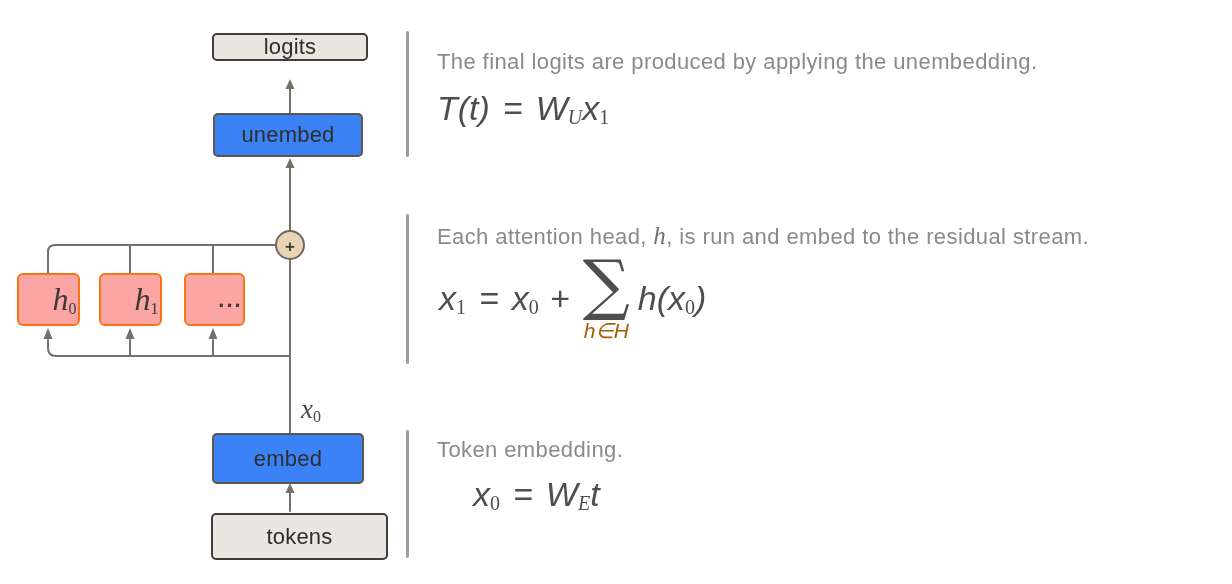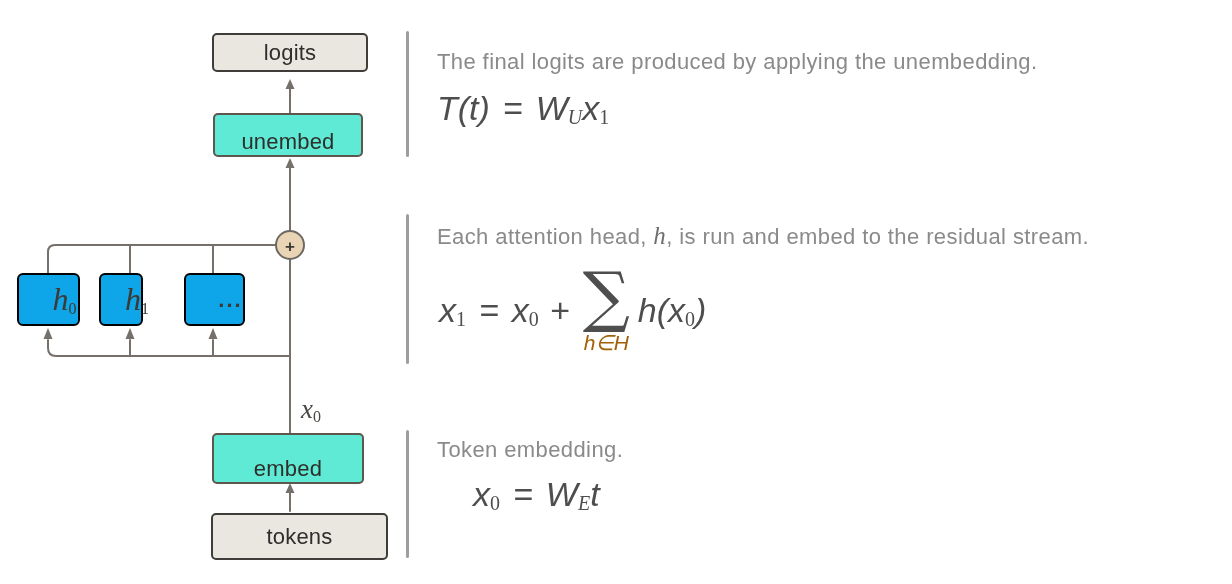--- a/index.html
+++ b/index.html
@@ -9,22 +9,22 @@
   }
   .wires{position:absolute;left:0;top:0;}
   .plus{font-family:"Liberation Sans",sans-serif;font-size:17px;font-weight:bold;fill:#3b3a37;}
 
   
   .node{
     position:absolute;box-sizing:border-box;border-radius:5px;
     display:flex;align-items:center;justify-content:center;
   }
   .node.gray{background:#eae7e1;border:2px solid #3e3d39;}
-  .node.tan{background:#5eead4;border:2px solid #5c564d;align-items:flex-end;}
-  .node.head{background:#0ea5e9;border:2px solid #000000;border-radius:6px;padding-left:32px;}
+  .node.tan{background:#3b82f6;border:2px solid #5c564d;}
+  .node.head{background:#fca5a5;border:2px solid #f97316;border-radius:6px;padding-left:32px;}
   .node-label{font-size:22px;color:#2f2e2b;letter-spacing:0.2px;}
   .head-label{color:#35332e;}
   .mi-dark{font-family:"Liberation Serif","DejaVu Serif",serif;font-style:italic;color:#3c3a35;font-size:32px;}
   .head-sub{font-family:"Liberation Serif","DejaVu Serif",serif;font-style:normal;font-size:16px;color:#3c3a35;line-height:0;}
   .dots{font-size:22px;color:#3c3a35;letter-spacing:2px;font-weight:bold;}
   .wire-label{position:absolute;}
   .wire-label .mi-dark{font-size:27px;color:#4a4843;}
   .wire-label .wire-sub{font-family:"Liberation Serif","DejaVu Serif",serif;font-size:16px;color:#4a4843;line-height:0;}
 
   
@@ -73,33 +73,33 @@
       <polygon points="290,158 285.5,168 294.5,168"></polygon>
       <polygon points="48,328 43.5,339 52.5,339"></polygon>
       <polygon points="130,328 125.5,339 134.5,339"></polygon>
       <polygon points="213,328 208.5,339 217.5,339"></polygon>
       <polygon points="290,483 285.5,493 294.5,493"></polygon>
     </g>
     <circle cx="290" cy="245" r="14" fill="#e9d5b5" stroke="#6d6862" stroke-width="2"></circle>
     <text x="290" y="246" text-anchor="middle" dominant-baseline="central" class="plus">+</text>
   </svg>
 
-  <div class="node gray" style="left:212px;top:33px;width:156px;height:39px;">
+  <div class="node gray" style="left:212px;top:33px;width:156px;height:28px;">
     <span class="node-label">logits</span>
   </div>
 
   <div class="node tan" style="left:213px;top:113px;width:150px;height:44px;">
     <span class="node-label">unembed</span>
   </div>
 
   <div class="node head" style="left:17px;top:273px;width:63px;height:53px;">
     <span class="head-label"><span class="mi-dark">h</span><sub class="head-sub">0</sub></span>
   </div>
 
-  <div class="node head" style="left:99px;top:273px;width:44px;height:53px;">
+  <div class="node head" style="left:99px;top:273px;width:63px;height:53px;">
     <span class="head-label"><span class="mi-dark">h</span><sub class="head-sub">1</sub></span>
   </div>
 
   <div class="node head" style="left:184px;top:273px;width:61px;height:53px;">
     <span class="dots">...</span>
   </div>
 
   <div class="node tan" style="left:212px;top:433px;width:152px;height:51px;">
     <span class="node-label">embed</span>
   </div>
@@ -109,21 +109,21 @@
   </div>
 
   <div class="wire-label" style="left:301px;top:394px;"><span class="mi-dark">x</span><sub class="wire-sub">0</sub></div>
 
   <div class="divider" style="top:31px;height:126px;"></div>
   <div class="desc" style="top:49px;"><span>The final logits are produced by applying the unembedding.</span></div>
   <div class="eq" style="left:437px;top:90px;"><span class="mi">T(t)</span><span class="mi rel">=</span><span class="mi">W</span><sub class="msub" style="font-style:italic">U</sub><span class="mi">x</span><sub class="msub rm">1</sub></div>
 
   <div class="divider" style="top:214px;height:150px;"></div>
   <div class="desc" style="top:223px;"><span>Each attention head, </span><span class="desc-math">h</span><span>, is run and embed to the residual stream.</span></div>
-  <div class="eq eq-flex" style="left:439px;top:256px;height:110px;">
+  <div class="eq eq-flex" style="left:439px;top:244px;height:110px;">
     <span class="eqgroup"><span class="mi">x</span><sub class="msub rm">1</sub><span class="mi rel">=</span><span class="mi">x</span><sub class="msub rm">0</sub><span class="mi op">+</span></span>
     <span class="sum-block">
         <span class="sum-sigma">∑</span>
         <span class="sum-under mi">h∈H</span>
       </span>
     <span class="eqgroup"><span class="mi">h(x</span><sub class="msub rm">0</sub><span class="mi">)</span></span>
   </div>
 
   <div class="divider" style="top:430px;height:128px;"></div>
   <div class="desc" style="top:437px;"><span>Token embedding.</span></div>

